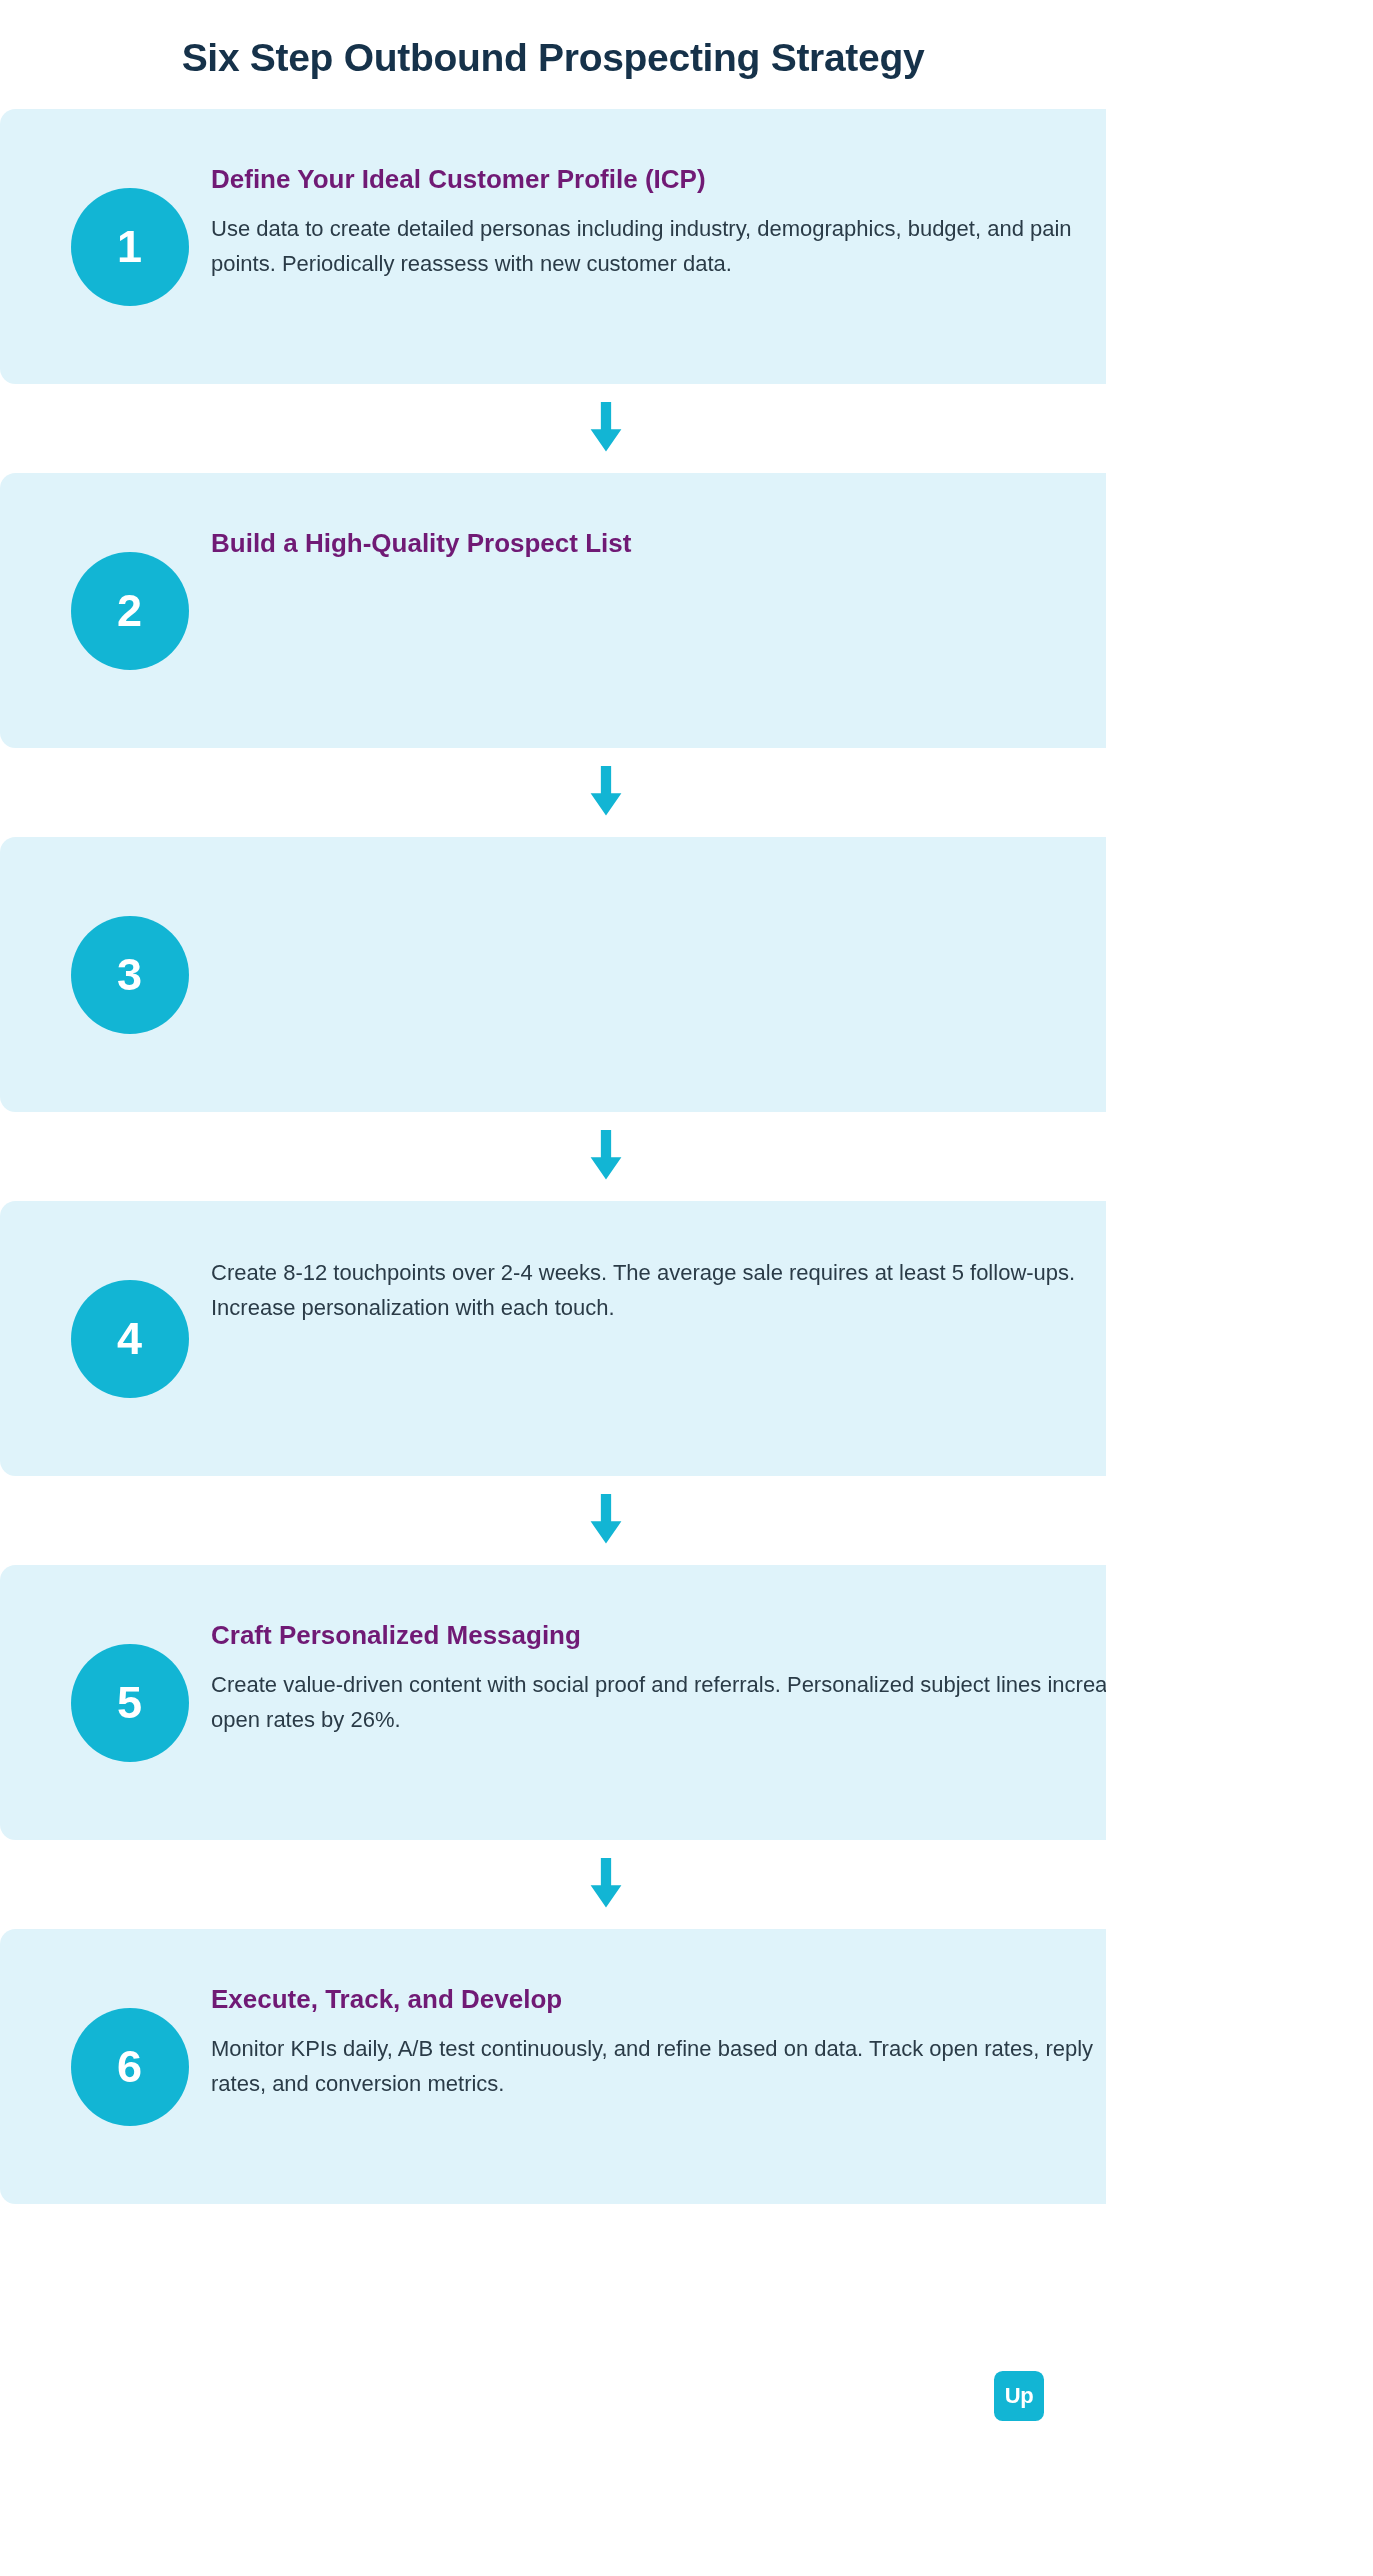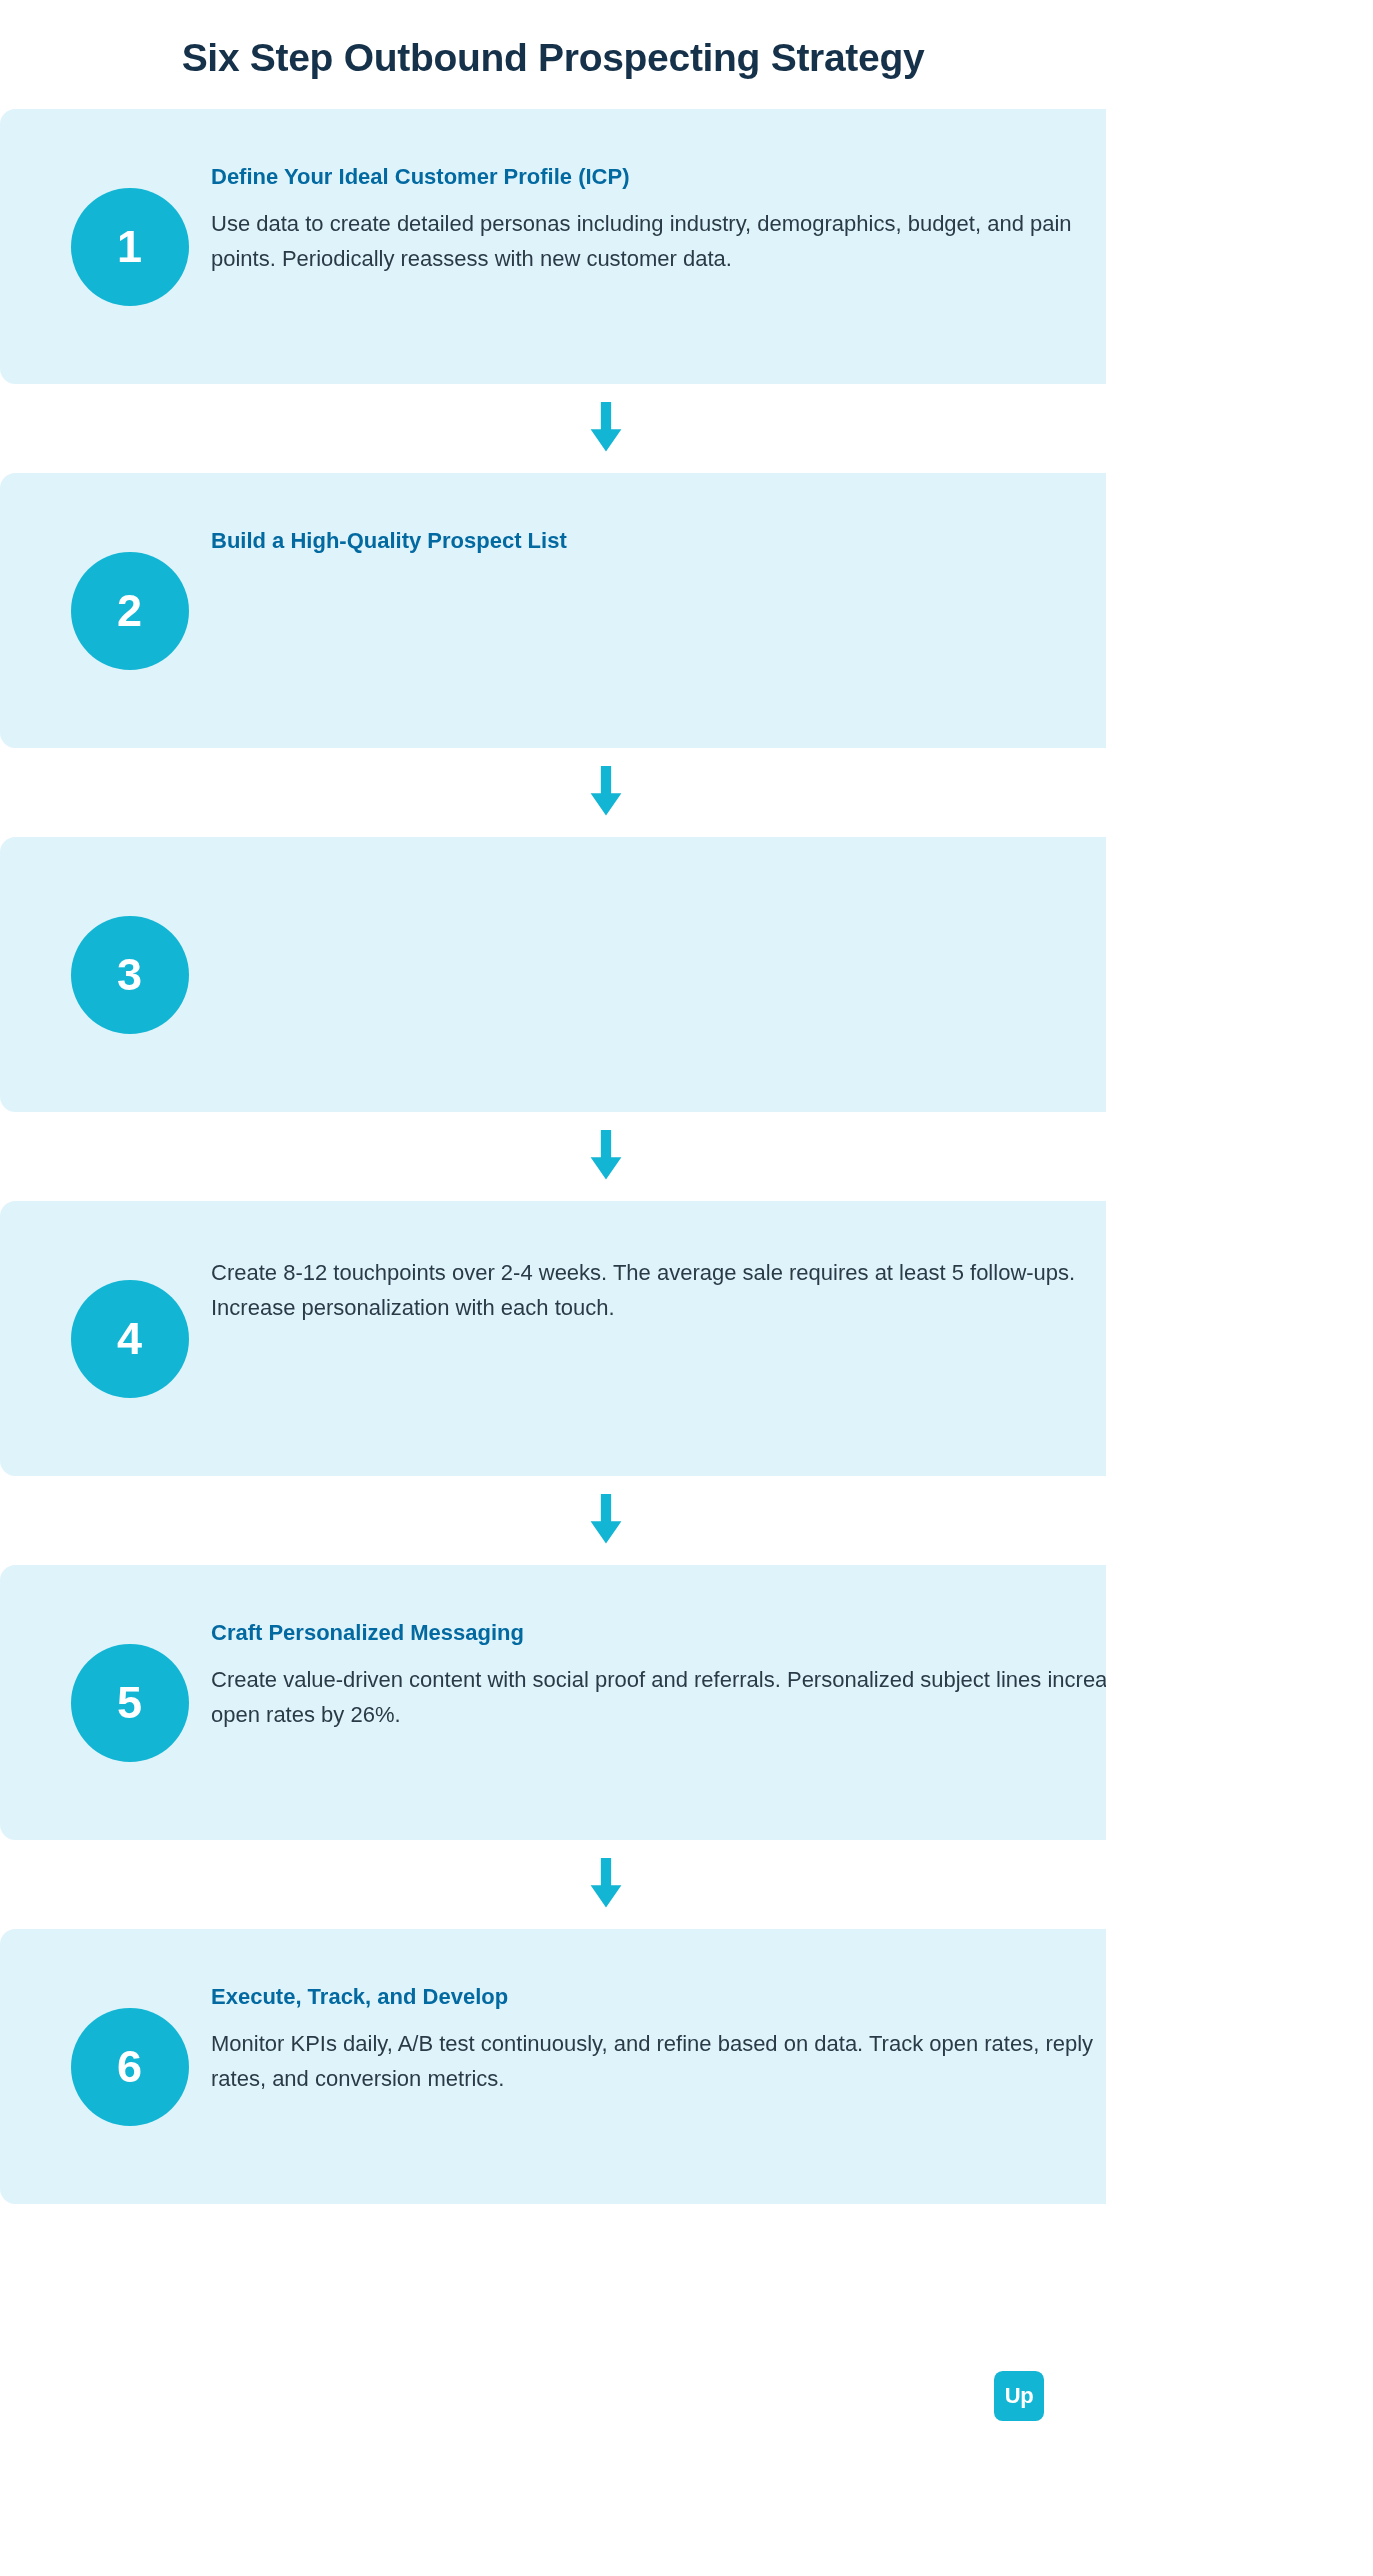--- a/index.html
+++ b/index.html
@@ -63,22 +63,22 @@
     align-items: center;
     justify-content: center;
     line-height: 1;
   }
   .step-body {
     flex: 1 1 auto;
     padding-top: 8.6px;
     padding-right: 17px;
   }
   .step-title {
-    color: #0369a1;
-    font-size: 22px;
+    color: #701a75;
+    font-size: 26px;
     font-weight: bold;
     margin: 0 0 15.5px 0;
     line-height: 1.25;
   }
   .step-desc {
     color: #2a3b47;
     font-size: 22px;
     line-height: 1.62;
     margin: 0;
     max-width: 953px;

